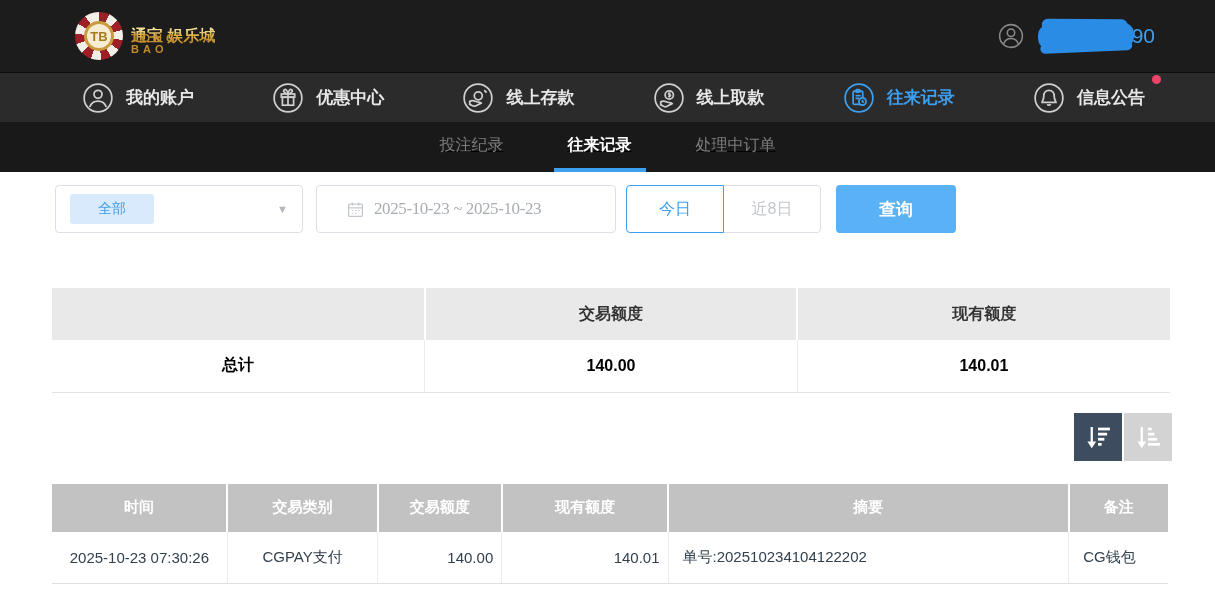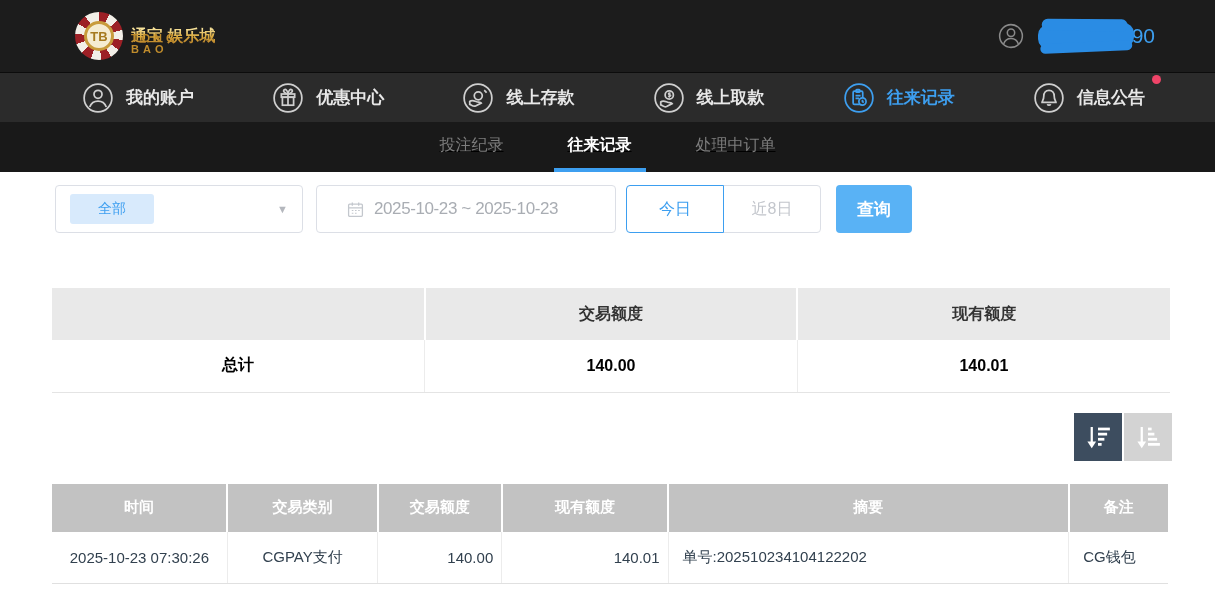--- a/index.html
+++ b/index.html
@@ -54,29 +54,29 @@
   .subtab.active { color:#fff; font-weight:bold; border-bottom-color:#3d9ff0; }
 
   
   .filters { display:flex; align-items:center; margin:13px 0 0 55px; height:48px; }
   .select-box { width:248px; height:48px; border:1px solid #dcdfe6; border-radius:4px;
     display:flex; align-items:center; justify-content:space-between; padding:0 14px; cursor:pointer; }
   .select-chip { background:#d8eafc; color:#3d9ff0; font-size:14px; padding:6px 28px; border-radius:3px; }
   .caret { color:#b4b7bd; font-size:11px; }
   .date-box { width:300px; height:48px; border:1px solid #dcdfe6; border-radius:4px;
     display:flex; align-items:center; gap:10px; padding:0 14px 0 30px; margin-left:13px; cursor:pointer; }
-  .date-text { color:#a9adb3; font-size:17px; font-family:Liberation Sans, sans-serif; letter-spacing:-0.4px; }
+  .date-text { color:#a9adb3; font-size:17px; font-family:Liberation Serif, serif; letter-spacing:-0.4px; }
   .cal-icon { color:#c3c7cd; display:flex; }
   .quick-group { display:flex; margin-left:10px; }
   .quick-btn { width:98px; height:48px; background:#fff; border:1px solid #dcdfe6; color:#c3c6cc;
     font-size:16px; cursor:pointer; margin-left:-1px; display:flex; align-items:center; justify-content:center; }
   .quick-btn:first-child { border-radius:4px 0 0 4px; margin-left:0; }
   .quick-btn:last-child { border-radius:0 4px 4px 0; }
   .quick-btn.active { border-color:#3d9ff0; color:#3d9ff0; z-index:1; }
-  .search-btn { width:76px; height:48px; background:#59b2f5; border:none; border-radius:4px;
+  .search-btn { width:120px; height:48px; background:#59b2f5; border:none; border-radius:4px;
     color:#fff; font-size:17px; font-weight:bold; margin-left:15px; cursor:pointer; }
 
   
   .summary { margin:55px 45px 0 52px; width:1118px; border-collapse:collapse; table-layout:fixed; }
   .summary th { height:52px; background:#e9e9e9; color:#333; font-size:16px; font-weight:600;
     text-align:center; border-right:2px solid #fff; }
   .summary th:last-child { border-right:none; }
   .summary td { height:52px; background:#fff; color:#000; font-size:16px; font-weight:bold;
     text-align:center; border-right:1px solid #ececec; border-bottom:1px solid #e4e4e4; }
   .summary td:last-child { border-right:none; }

